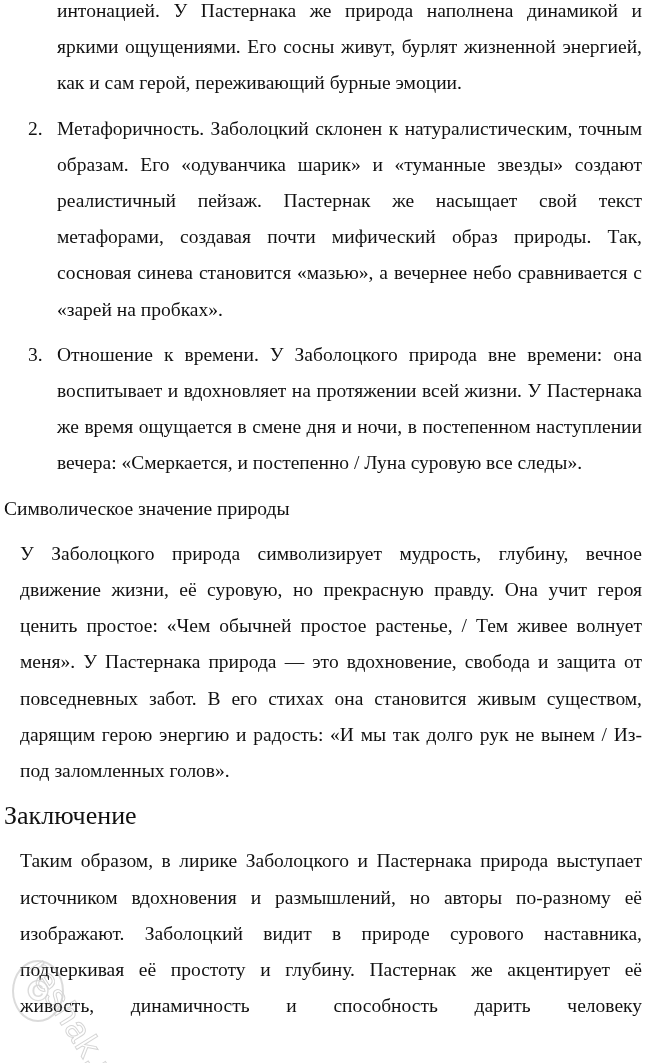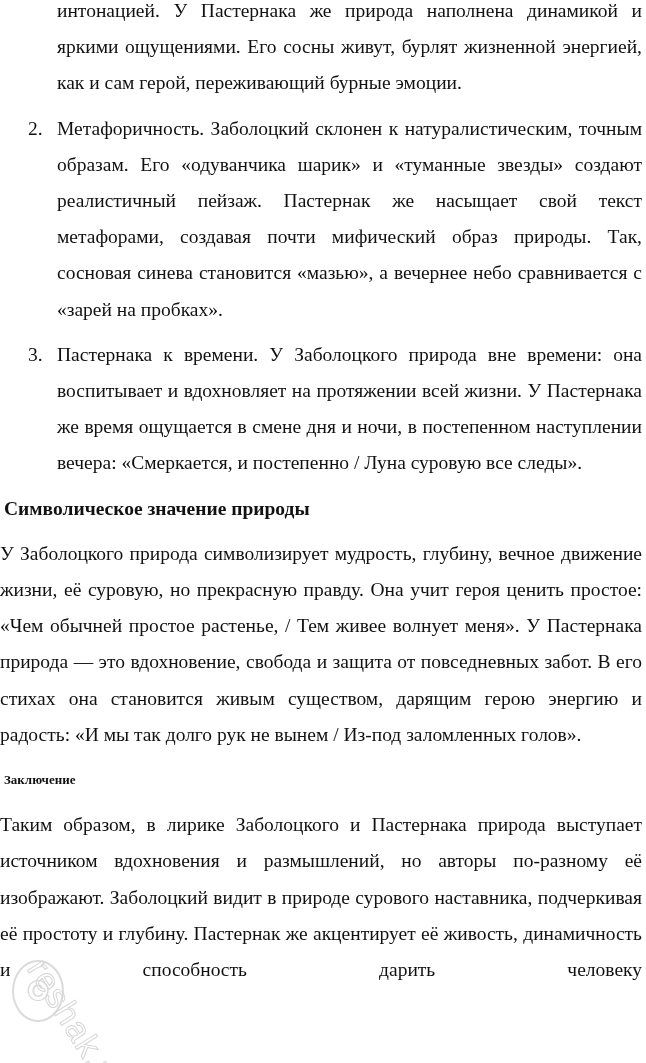--- a/index.html
+++ b/index.html
@@ -44,26 +44,26 @@
     .list-num {
       position: absolute;
       left: 28px;
       top: 0;
       line-height: 36.2px;
     }
     .bold {
       font-weight: normal;
     }
     .heading {
-      font-weight: bold;
+      font-weight: normal;
       line-height: 36.2px;
       margin: 0 0 9px 4px;
     }
     .para {
-      padding-left: 0;
+      padding-left: 20px;
       padding-right: 4px;
       margin-bottom: 9px;
     }
     .watermark {
       position: absolute;
       left: 8px;
       top: 905px;
       width: 150px;
       height: 150px;
       pointer-events: none;
@@ -106,31 +106,31 @@
     <p class="text-line-block">интонацией. У Пастернака же природа наполнена динамикой и яркими ощущениями. Его сосны живут, бурлят жизненной энергией, как и сам герой, переживающий бурные эмоции.</p>
   </div>
 
   <ol class="list">
     <li class="list-item">
       <span class="list-num">2.</span>
       <p class="text-line-block"><span class="bold">Метафоричность.</span><span> Заболоцкий склонен к натуралистическим, точным образам. Его «одуванчика шарик» и «туманные звезды» создают реалистичный пейзаж. Пастернак же насыщает свой текст метафорами, создавая почти мифический образ природы. Так, сосновая синева становится «мазью», а вечернее небо сравнивается с «зарей на пробках».</span></p>
     </li>
     <li class="list-item">
       <span class="list-num">3.</span>
-      <p class="text-line-block"><span class="bold">Пастернака к времени.</span><span> У Заболоцкого природа вне времени: она воспитывает и вдохновляет на протяжении всей жизни. У Пастернака же время ощущается в смене дня и ночи, в постепенном наступлении вечера: «Смеркается, и постепенно / Луна суровую все следы».</span></p>
+      <p class="text-line-block"><span class="bold">Отношение к времени.</span><span> У Заболоцкого природа вне времени: она воспитывает и вдохновляет на протяжении всей жизни. У Пастернака же время ощущается в смене дня и ночи, в постепенном наступлении вечера: «Смеркается, и постепенно / Луна суровую все следы».</span></p>
     </li>
   </ol>
 
   <section>
     <h2 class="heading" style="font-size:19.5px;">Символическое значение природы</h2>
     <p class="text-line-block para">У Заболоцкого природа символизирует мудрость, глубину, вечное движение жизни, её суровую, но прекрасную правду. Она учит героя ценить простое: «Чем обычней простое растенье, / Тем живее волнует меня». У Пастернака природа — это вдохновение, свобода и защита от повседневных забот. В его стихах она становится живым существом, дарящим герою энергию и радость: «И мы так долго рук не вынем / Из-под заломленных голов».</p>
   </section>
 
   <section>
-    <h2 class="heading" style="font-size:13px;">Заключение</h2>
+    <h2 class="heading" style="font-size:26px;">Заключение</h2>
     <p class="text-line-block para" style="text-align-last: justify;">Таким образом, в лирике Заболоцкого и Пастернака природа выступает источником вдохновения и размышлений, но авторы по-разному её изображают. Заболоцкий видит в природе сурового наставника, подчеркивая её простоту и глубину. Пастернак же акцентирует её живость, динамичность и способность дарить человеку</p>
   </section>
 </div>
 
 <div class="watermark">
   <span class="wm-copy">©</span>
   <span class="wm-text">reshak.ru</span>
 </div>
 
 </body></html>

